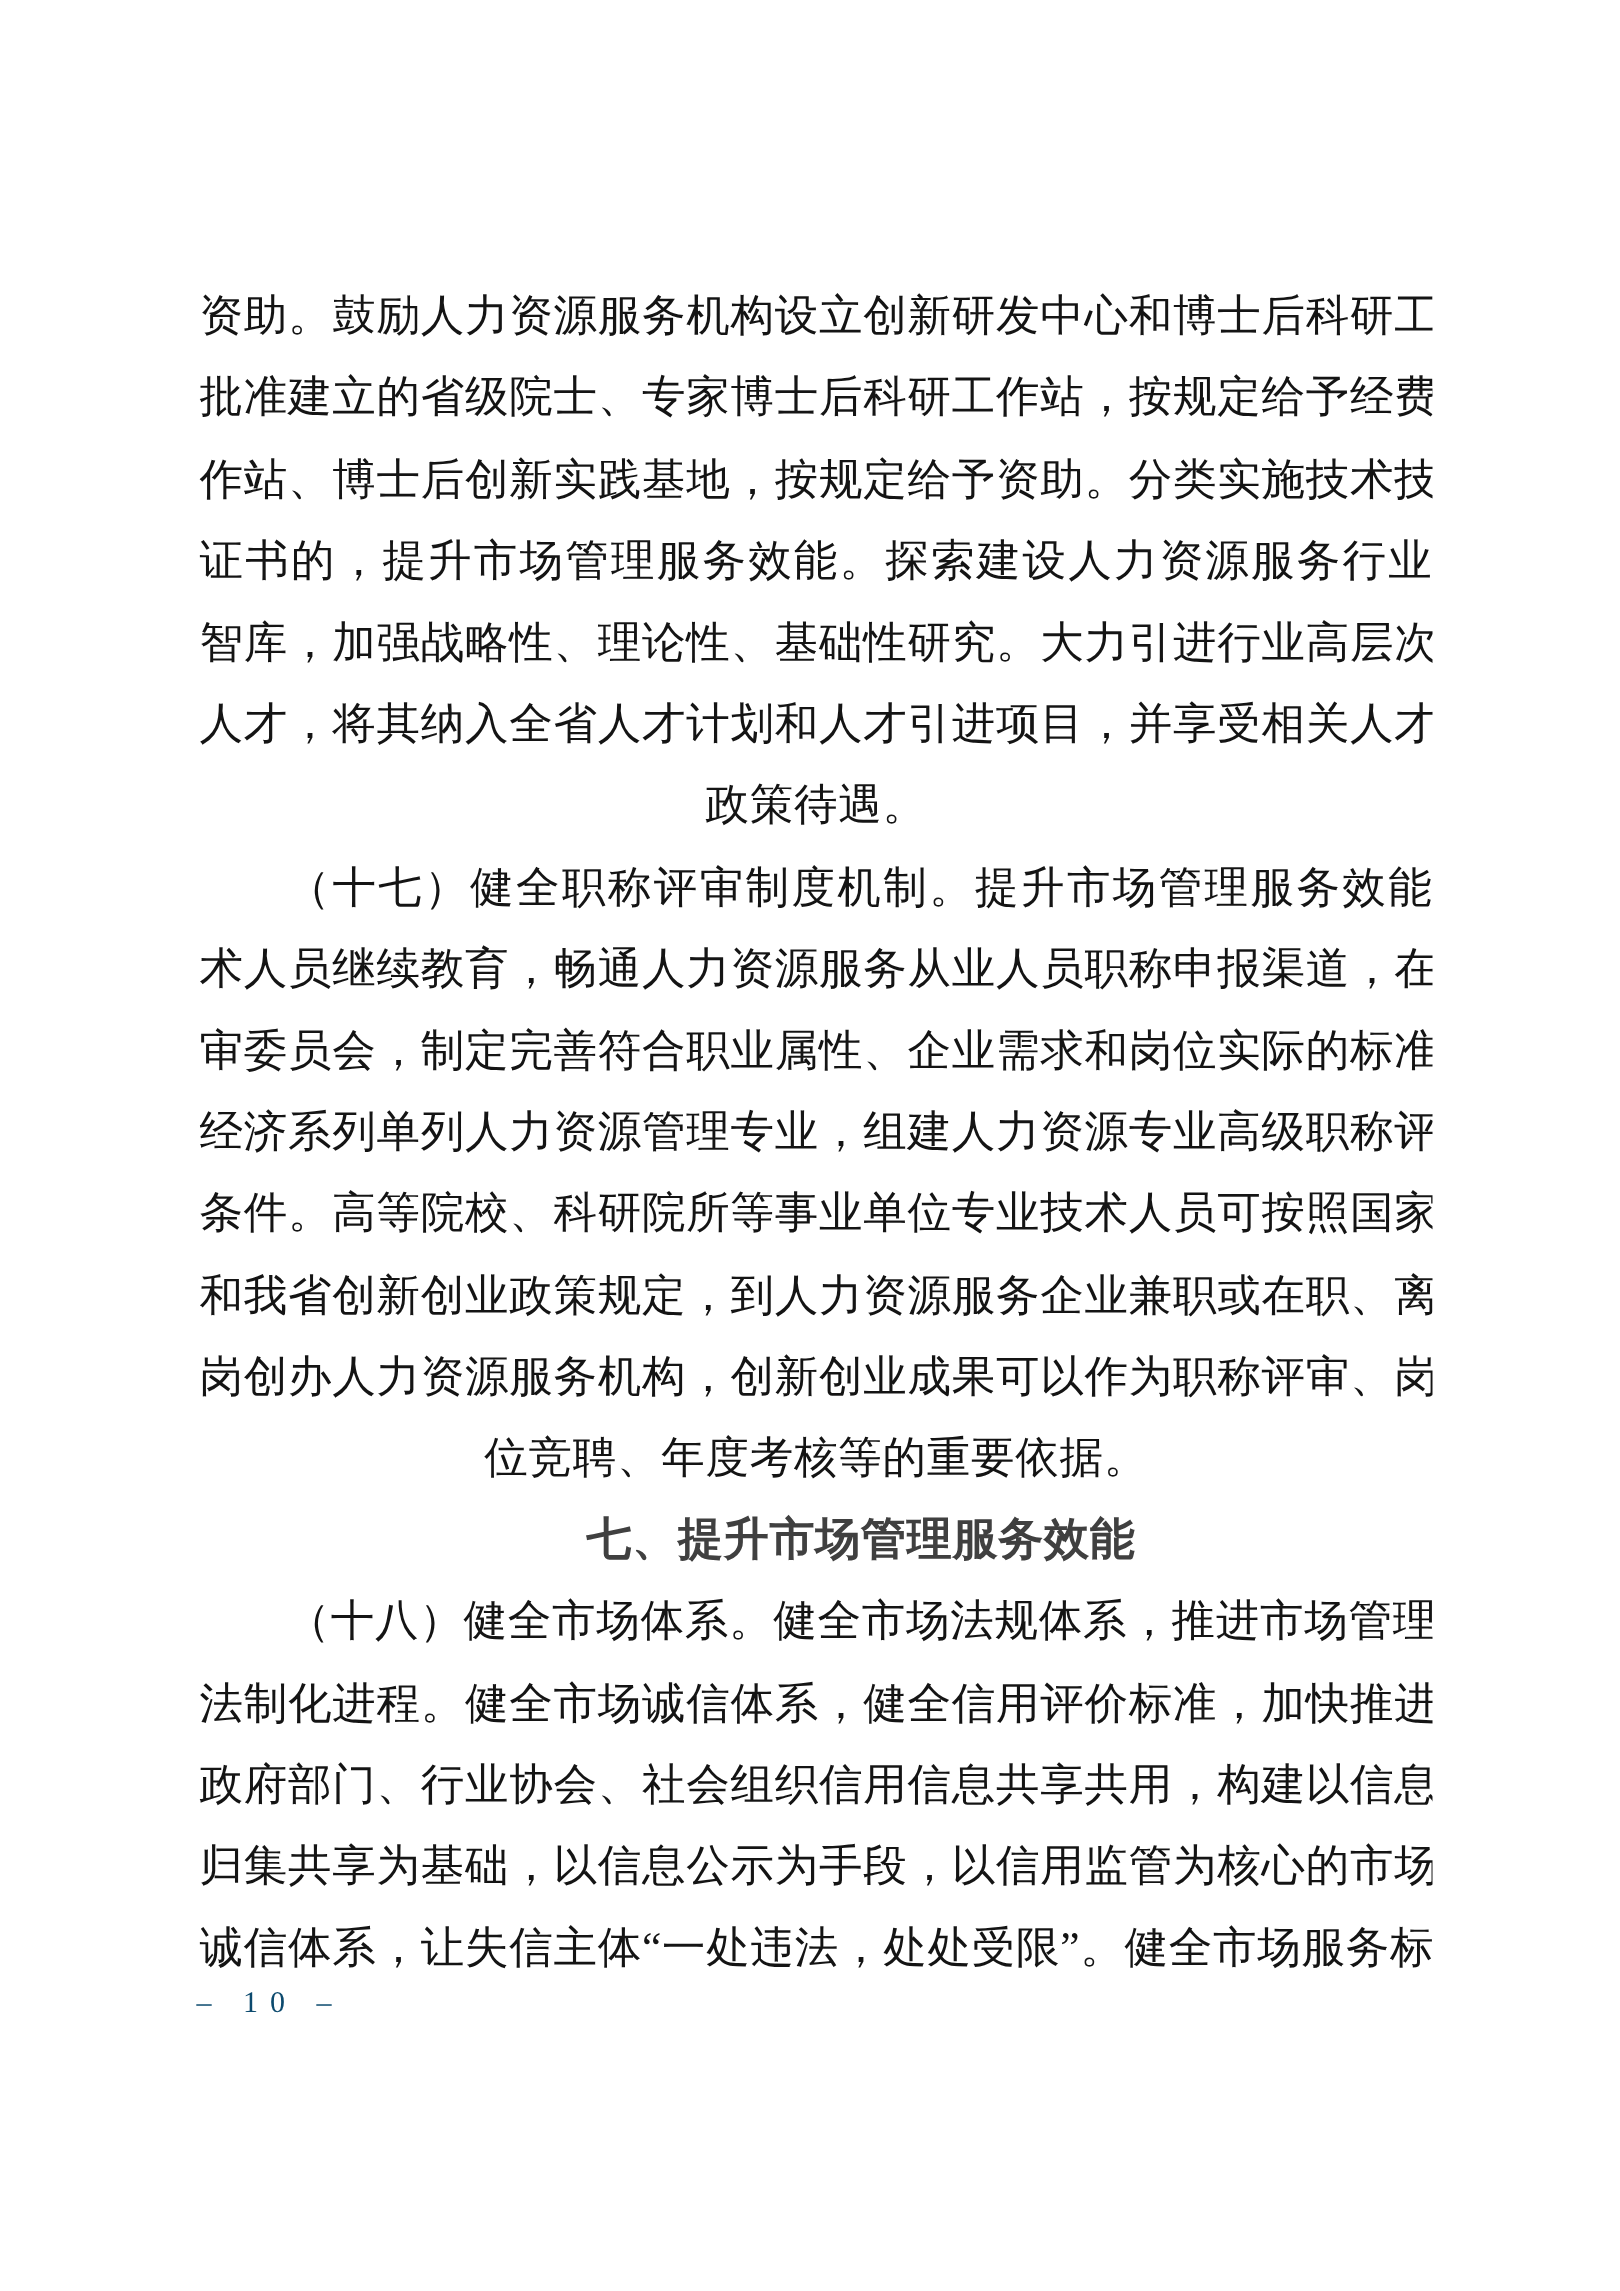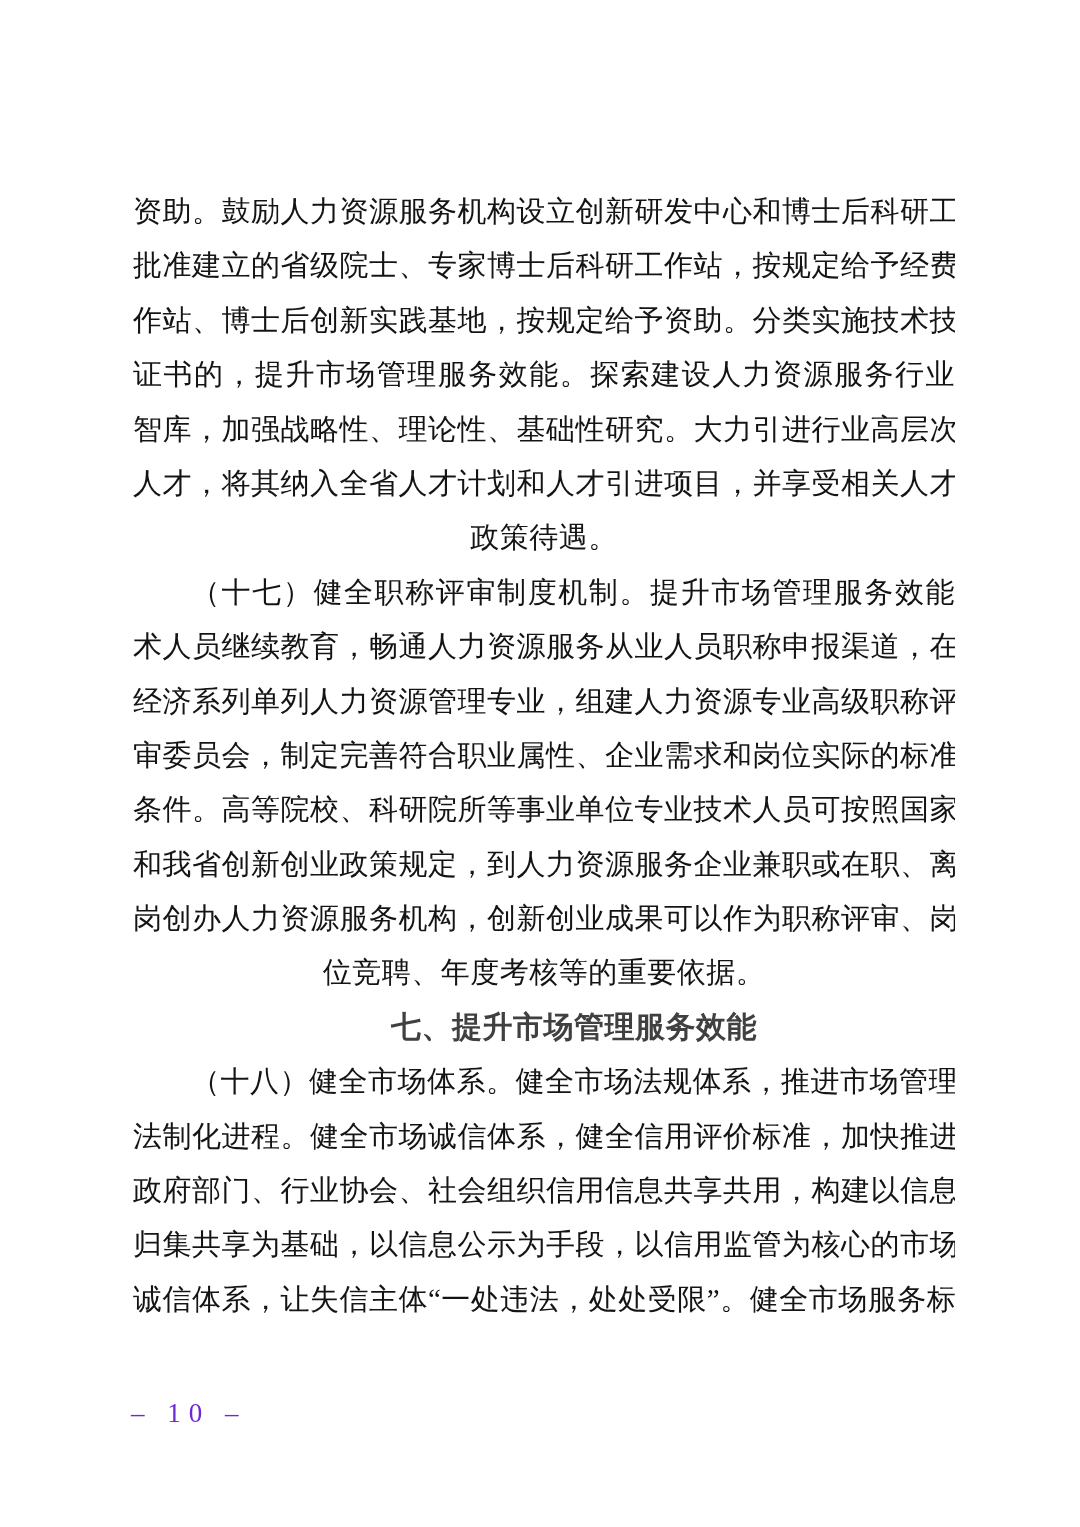--- a/index.html
+++ b/index.html
@@ -48,24 +48,24 @@
   }
   .heading {
     font-family: "Liberation Sans", sans-serif;
     font-weight: bold;
     font-size: 30px;
     color: #404040;
   }
   .footer {
     position: absolute;
     left: 131px;
-    top: 1398px;
-    font-size: 27px;
+    top: 1324px;
+    font-size: 20px;
     letter-spacing: 8px;
-    color: #6d28d9;
+    color: #0c4a6e;
     font-family: "Liberation Serif", serif;
   }
 </style>
 </head>
 <body>
 
 <div class="doc">
 
   <div class="para">
     <div class="line j">资助。鼓励人力资源服务机构设立创新研发中心和博士后科研工</div>
@@ -75,22 +75,22 @@
     <div class="line j">智库，加强战略性、理论性、基础性研究。大力引进行业高层次</div>
     <div class="line j">人才，将其纳入全省人才计划和人才引进项目，并享受相关人才</div>
     <div class="line">政策待遇。</div>
   </div>
 
   <div class="para">
     <div class="line j indent">
       <span class="bold-lead">（十七）健全职称评审制度机制。</span><span>提升市场管理服务效能</span>
     </div>
     <div class="line j">术人员继续教育，畅通人力资源服务从业人员职称申报渠道，在</div>
+    <div class="line j">审委员会，制定完善符合职业属性、企业需求和岗位实际的标准</div>
     <div class="line j">经济系列单列人力资源管理专业，组建人力资源专业高级职称评</div>
-    <div class="line j">审委员会，制定完善符合职业属性、企业需求和岗位实际的标准</div>
     <div class="line j">条件。高等院校、科研院所等事业单位专业技术人员可按照国家</div>
     <div class="line j">和我省创新创业政策规定，到人力资源服务企业兼职或在职、离</div>
     <div class="line j">岗创办人力资源服务机构，创新创业成果可以作为职称评审、岗</div>
     <div class="line">位竞聘、年度考核等的重要依据。</div>
   </div>
 
   <div class="line heading indent">七、提升市场管理服务效能</div>
 
   <div class="para">
     <div class="line j indent">

